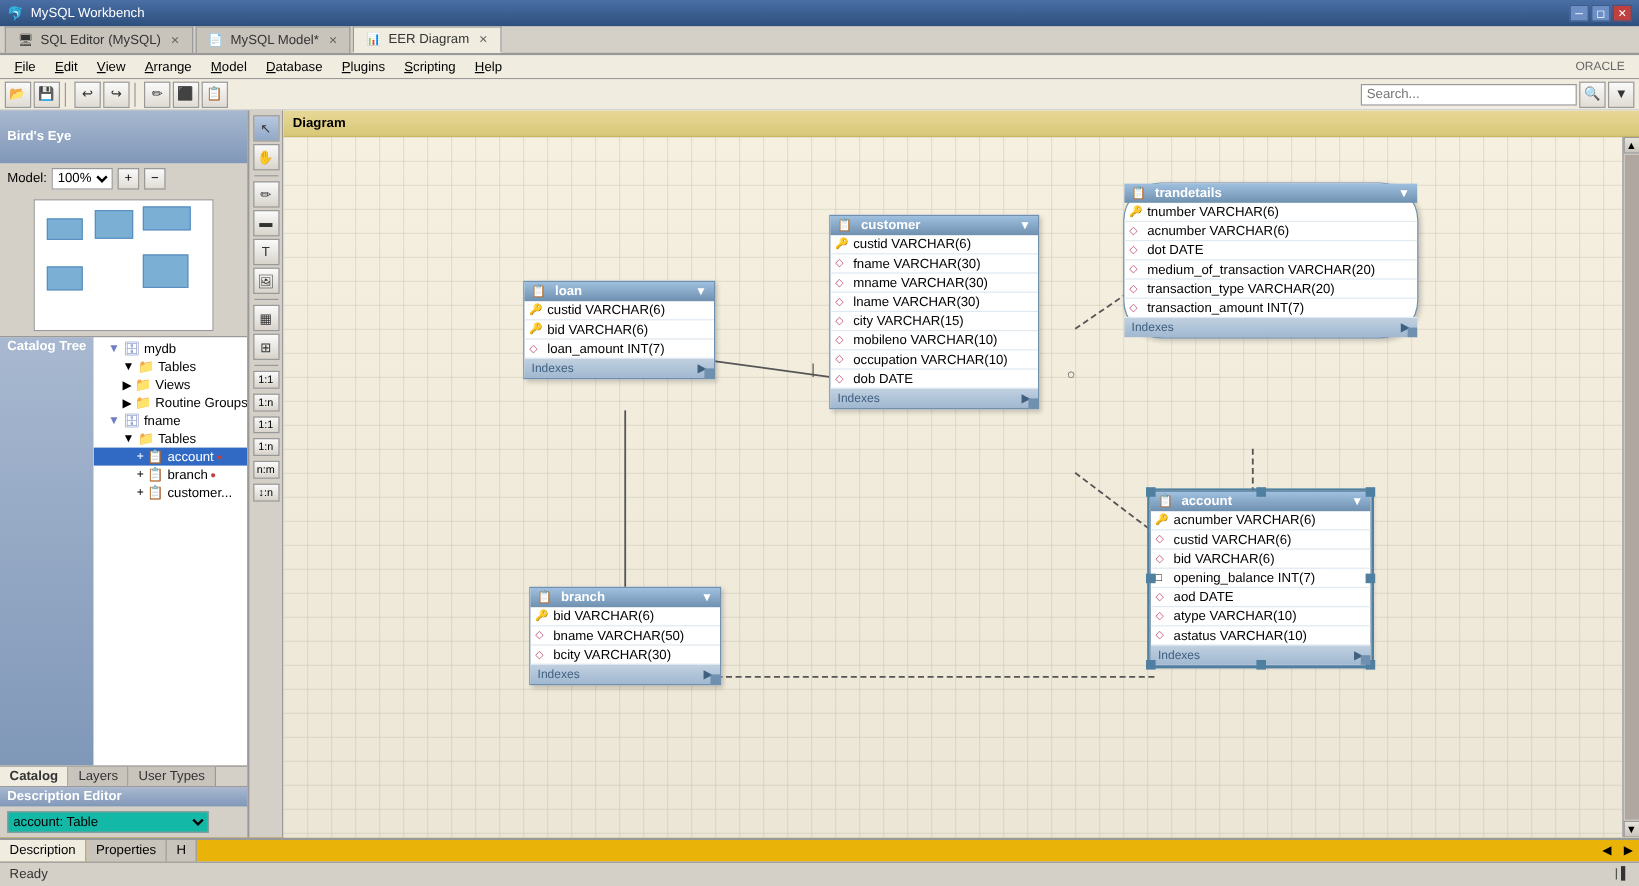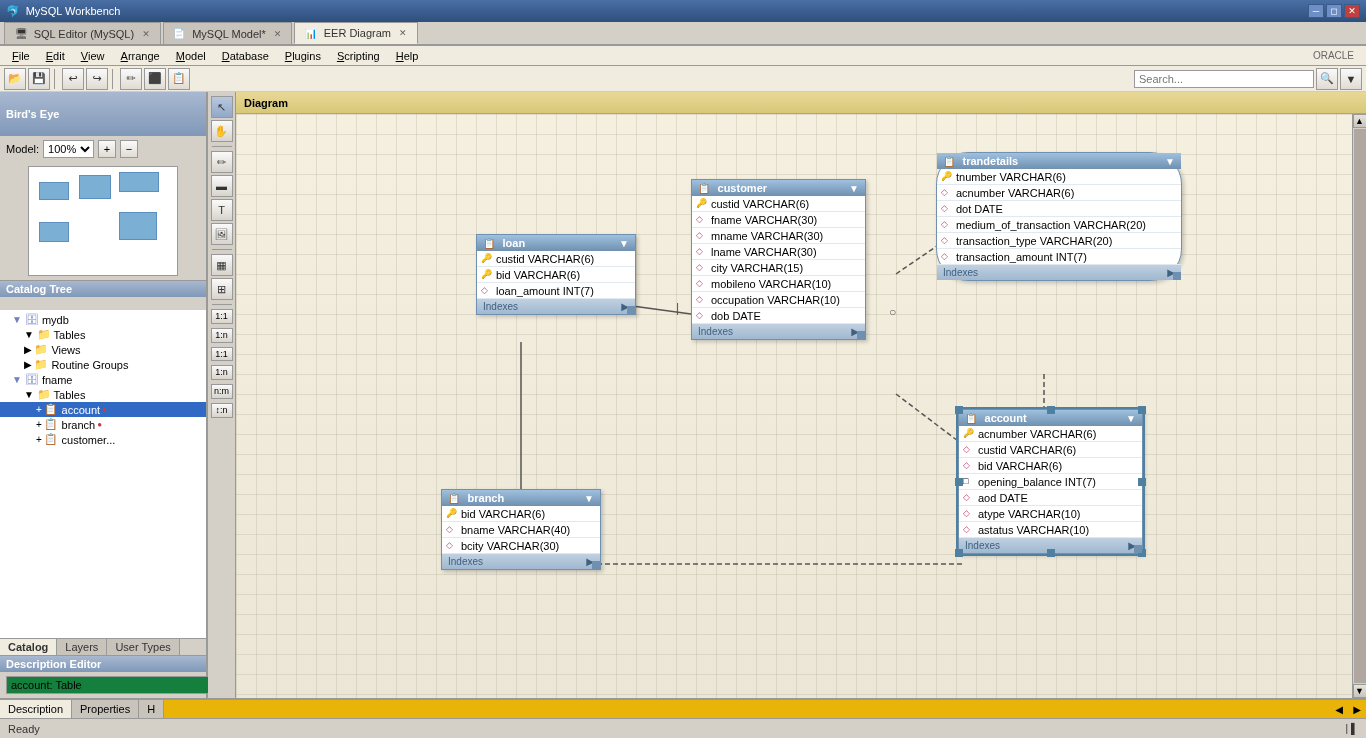--- a/index.html
+++ b/index.html
@@ -166,22 +166,21 @@
       position: absolute;
       background: #7bafd4;
       border: 1px solid #5a8fc0;
     }
 
     
     #catalog-tree {
       flex: 1;
       overflow: hidden;
       display: flex;
-      flex-direction: column;
-      gap: 13px;
+      flex-direction: row;
     }
     #catalog-header {
       background: linear-gradient(to bottom, #a8b8d0, #8098b8);
       color: white;
       font-size: 11px;
       font-weight: bold;
       padding: 2px 6px;
     }
     #catalog-content {
       flex: 1;
@@ -229,25 +228,25 @@
     }
     #desc-header {
       background: linear-gradient(to bottom, #a8b8d0, #8098b8);
       color: white;
       font-size: 11px;
       font-weight: bold;
       padding: 2px 6px;
     }
     #desc-select {
       margin: 4px 6px;
-      width: 228px;
+      width: 168px;
       height: 18px;
       font-size: 11px;
       border: 1px solid #999;
-      background: #15803d;
+      background: #14b8a6;
     }
 
     
     #tool-strip {
       width: 28px;
       background: #d4d0c8;
       border-right: 1px solid #999;
       display: flex;
       flex-direction: column;
       align-items: center;
@@ -587,21 +586,21 @@
         <line x1="808" y1="260" x2="808" y2="310" stroke="#555" stroke-width="1.5" stroke-dasharray="5,3"></line>
 
         <line x1="345" y1="450" x2="726" y2="450" stroke="#555" stroke-width="1.5" stroke-dasharray="5,3"></line>
 
         <text x="440" y="198" font-size="12" fill="#555">|</text>
         <text x="348" y="184" font-size="10" fill="#555">⊣</text>
 
         <text x="653" y="202" font-size="12" fill="#555" transform="rotate(0 653 202)">○</text>
       </svg>
 
-      <div class="db-table" style="left:200px;top:120px;width:160px;margin-left:40px;">
+      <div class="db-table" style="left:200px;top:120px;width:160px;">
         <div class="db-table-header">
           <span>
             <span class="table-icon">📋</span>
             <span>loan</span>
           </span>
           <span class="table-arrow">▼</span>
         </div>
         <div class="db-table-row">
           <span class="field-icon key-icon">🔑</span>
           <span>custid VARCHAR(6)</span>
@@ -766,21 +765,21 @@
             <span>branch</span>
           </span>
           <span class="table-arrow">▼</span>
         </div>
         <div class="db-table-row">
           <span class="field-icon key-icon">🔑</span>
           <span>bid VARCHAR(6)</span>
         </div>
         <div class="db-table-row">
           <span class="field-icon diamond-icon">◇</span>
-          <span>bname VARCHAR(40)</span>
+          <span>bname VARCHAR(50)</span>
         </div>
         <div class="db-table-row">
           <span class="field-icon diamond-icon">◇</span>
           <span>bcity VARCHAR(30)</span>
         </div>
         <div class="db-table-footer">
           <span>Indexes</span>
           <span>▶</span>
         </div>
         <div class="resize-handle"></div>

